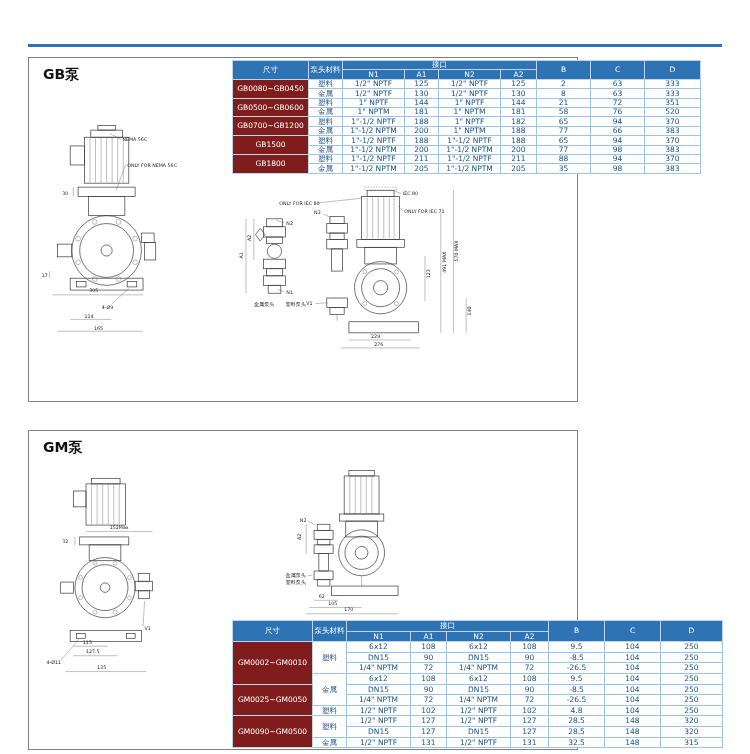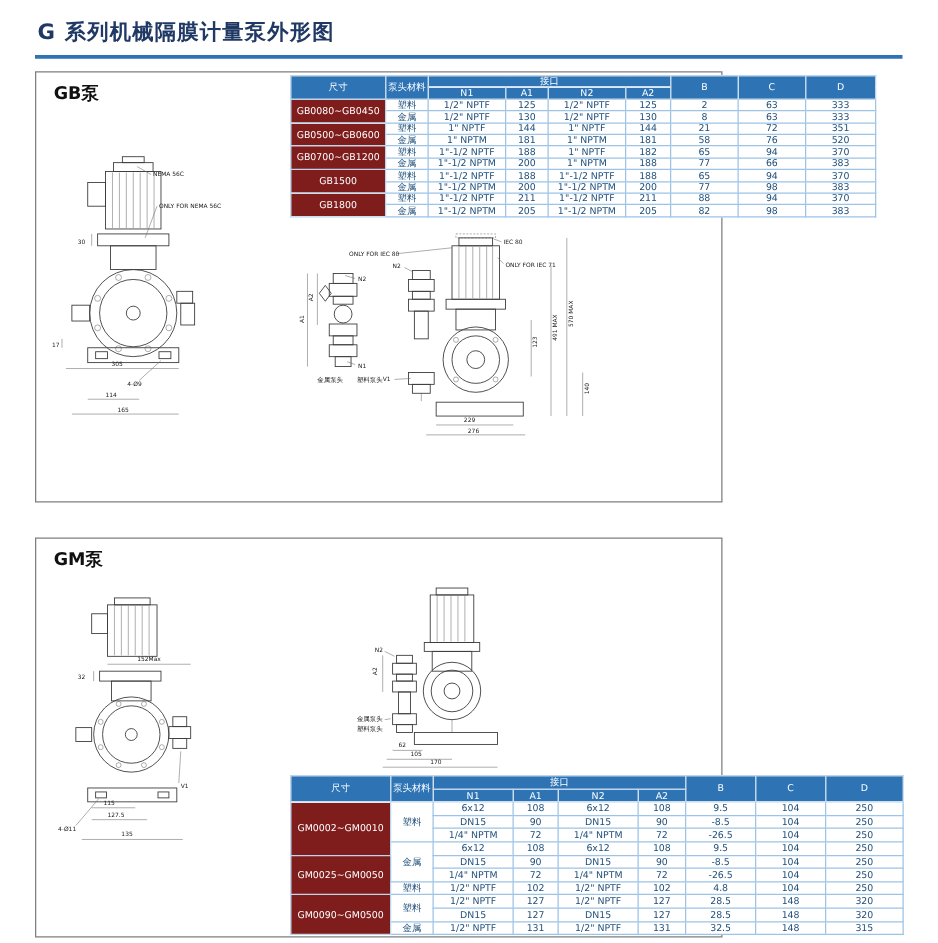--- a/index.html
+++ b/index.html
@@ -24,21 +24,20 @@
   .thin rect,.thin circle,.thin line,.thin path{fill:none;stroke:#4a4a4a;stroke-width:0.45}
   .dim line,.dim path{stroke:#6a6a6a;stroke-width:0.55;fill:none}
   .lbl{font-size:6px;fill:#222}
   .lbl-cn{font-size:6.5px;fill:#222}
 </style>
 </head>
 <body>
 
 <div class="page">
 
-  <h1 class="page-title">G 系列机械隔膜计量泵外形图</h1>
   <div class="title-rule"></div>
 
   <section class="panel panel-gb">
     <div class="panel-label">GB泵</div>
 
     <svg class="drawing" viewBox="0 0 692 343" xmlns="http://www.w3.org/2000/svg">
 
       <g>
         <g class="part">
           <rect x="87" y="40" width="22" height="6"></rect>
@@ -302,21 +301,21 @@
             <td>88</td>
             <td>94</td>
             <td>370</td>
           </tr>
           <tr>
             <td class="mat-cell" rowspan="1">金属</td>
             <td>1"-1/2 NPTM</td>
             <td>205</td>
             <td>1"-1/2 NPTM</td>
             <td>205</td>
-            <td>82</td>
+            <td>35</td>
             <td>98</td>
             <td>383</td>
           </tr>
         </tbody>
       </table>
   </section>
 
   <section class="panel panel-gm">
     <div class="panel-label">GM泵</div>
 

